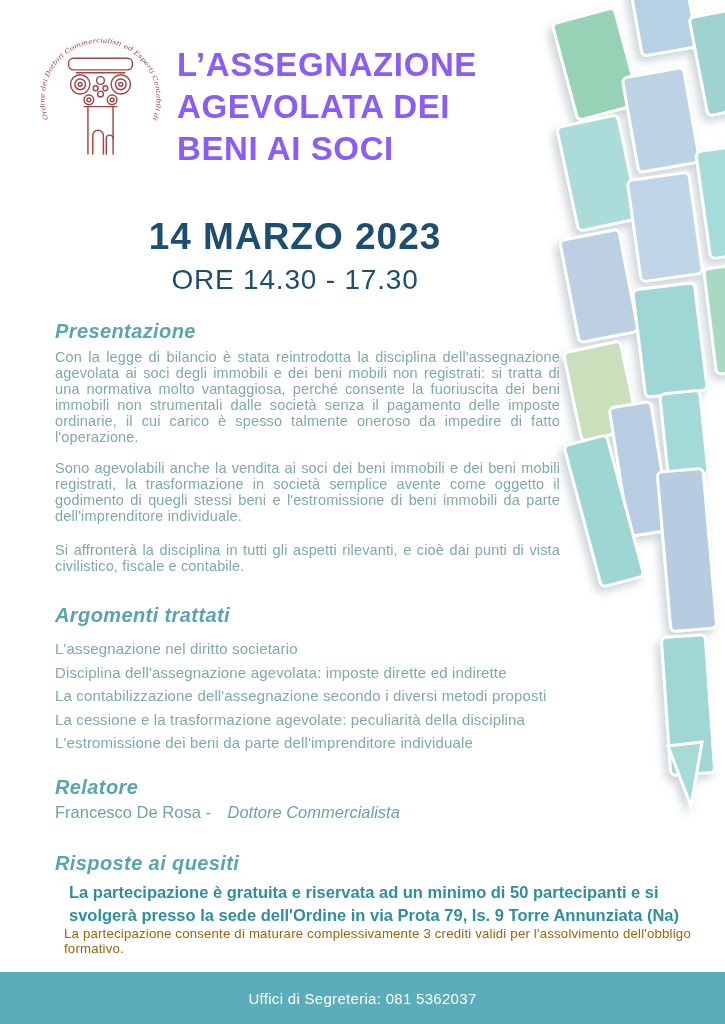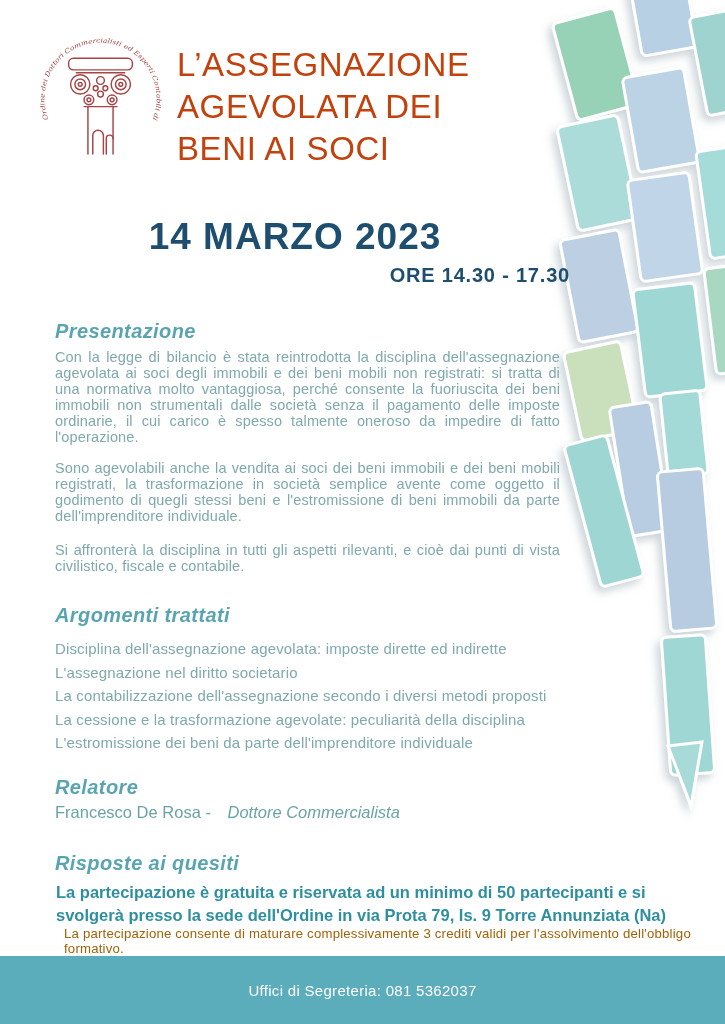--- a/index.html
+++ b/index.html
@@ -12,52 +12,52 @@
     overflow:hidden;
     font-family:"Liberation Sans", sans-serif;
   }
   
   .mosaic { position:absolute; top:0; right:0; width:185px; height:1024px; }
   
   .logo { position:absolute; left:28px; top:20px; width:145px; height:150px; }
   
   .title {
     position:absolute; left:177px; top:44px; width:390px;
-    color:#c2410c; font-size:33px; font-weight:400;
+    color:#8b5cf6; font-size:33px; font-weight:700;
     line-height:42px; letter-spacing:0.6px;
   }
   .date-block { position:absolute; left:20px; top:216px; width:550px; text-align:center; color:#1d4e70; }
   .date-line { font-size:37px; font-weight:800; letter-spacing:1px; }
-  .time-line { font-size:20px; font-weight:700; letter-spacing:0.8px; margin-top:6px;text-align:right; }
+  .time-line { font-size:28px; font-weight:400; letter-spacing:0.8px; margin-top:6px; }
   
   .sec-heading {
     position:absolute; left:55px;
     color:#58a5b1; font-size:20px; font-weight:700; font-style:italic;
     letter-spacing:0.4px;
   }
   .body-text {
     position:absolute; left:55px; width:505px;
     color:#7fa9ad; font-size:14.5px; line-height:16px;
     text-align:justify; letter-spacing:0.15px;
   }
   .topic-list { position:absolute; left:55px; top:637px; width:540px; list-style:none; }
   .topic-list li { color:#7fa9ad; font-size:15px; line-height:23.5px; letter-spacing:0.15px; }
   .speaker-line { position:absolute; left:55px; top:803px; color:#6aa3a9; font-size:16.5px; }
   .speaker-title { font-style:italic;margin-left:12px; }
   .highlight-text {
-    position:absolute; left:56px; top:881px; width:642px;
+    position:absolute; left:69px; top:881px; width:642px;
     color:#2e8fa0; font-size:16.5px; font-weight:700; line-height:23px;
   }
   .note-text {
     position:absolute; left:64px; top:926px; width:645px;
     color:#a16207; font-size:13.2px; letter-spacing:0.2px;
   }
   
   .footer-band {
-    position:absolute; left:0; bottom:0; width:725px; height:68px;
+    position:absolute; left:0; bottom:0; width:725px; height:52px;
     background:#5badbc; display:flex; align-items:center; justify-content:center;
     gap:22px; color:#ffffff; font-size:15px; letter-spacing:0.3px;margin-top:12px;
   }
 </style>
 </head>
 <body>
 
 <div class="page">
 
   <svg class="mosaic" viewBox="0 0 185 1024" aria-hidden="true">
@@ -130,22 +130,22 @@
     <div class="time-line">ORE 14.30 - 17.30</div>
   </div>
 
   <h2 class="sec-heading" style="top:320px;">Presentazione</h2>
   <p class="body-text" style="top:349px;">Con la legge di bilancio è stata reintrodotta la disciplina dell'assegnazione agevolata ai soci degli immobili e dei beni mobili non registrati: si tratta di una normativa molto vantaggiosa, perché consente la fuoriuscita dei beni immobili non strumentali dalle società senza il pagamento delle imposte ordinarie, il cui carico è spesso talmente oneroso da impedire di fatto l'operazione.</p>
   <p class="body-text" style="top:460px;">Sono agevolabili anche la vendita ai soci dei beni immobili e dei beni mobili registrati, la trasformazione in società semplice avente come oggetto il godimento di quegli stessi beni e l'estromissione di beni immobili da parte dell'imprenditore individuale.</p>
   <p class="body-text" style="top:542px;">Si affronterà la disciplina in tutti gli aspetti rilevanti, e cioè dai punti di vista civilistico, fiscale e contabile.</p>
 
   <h2 class="sec-heading" style="top:604px;">Argomenti trattati</h2>
   <ul class="topic-list">
+    <li>L'assegnazione nel diritto societario</li>
     <li>Disciplina dell'assegnazione agevolata: imposte dirette ed indirette</li>
-    <li>L'assegnazione nel diritto societario</li>
     <li>La contabilizzazione dell'assegnazione secondo i diversi metodi proposti</li>
     <li>La cessione e la trasformazione agevolate: peculiarità della disciplina</li>
     <li>L'estromissione dei beni da parte dell'imprenditore individuale</li>
   </ul>
 
   <h2 class="sec-heading" style="top:776px;">Relatore</h2>
   <p class="speaker-line">
     <span>Francesco De Rosa</span><span> - </span><span class="speaker-title">Dottore Commercialista</span>
   </p>
 

